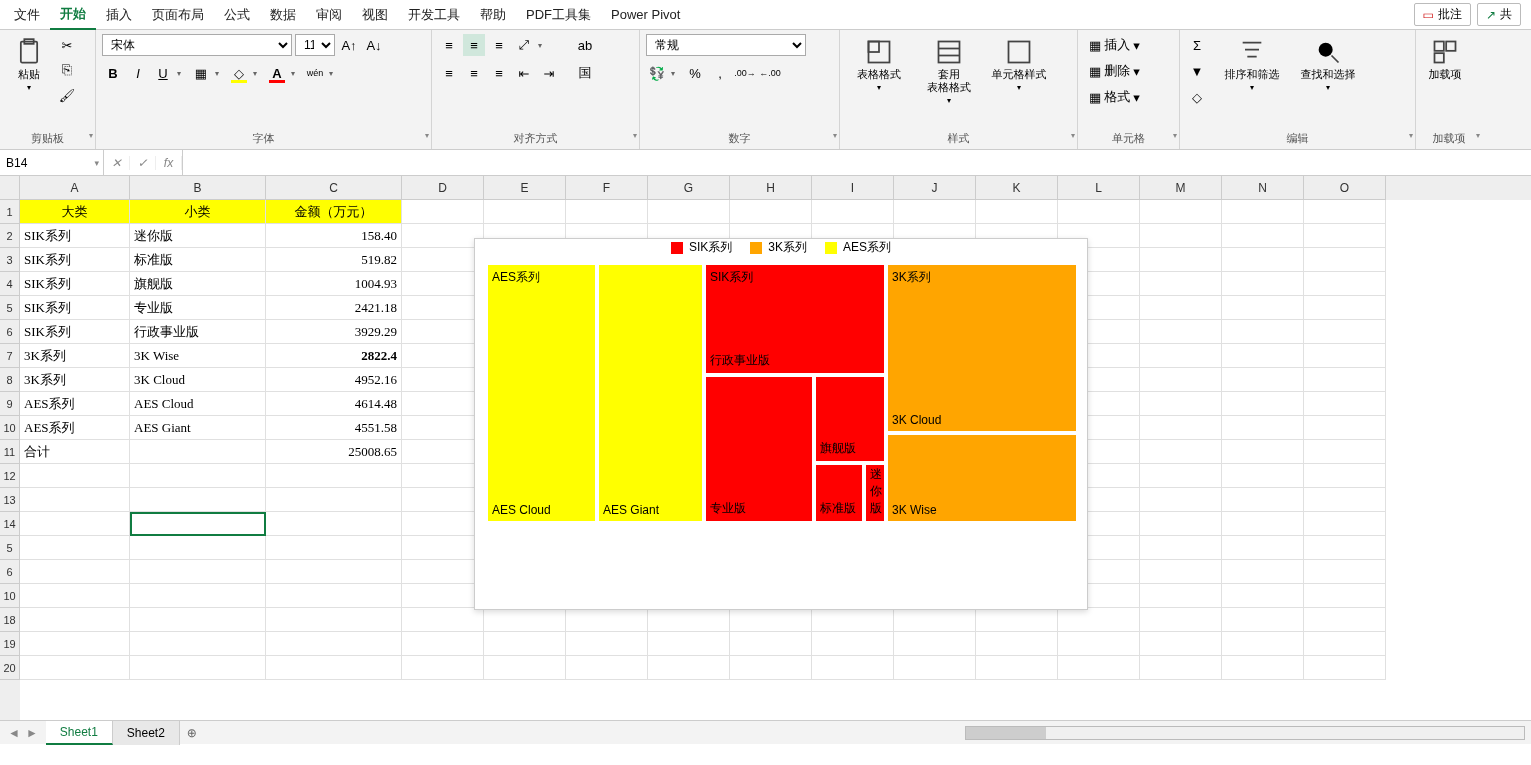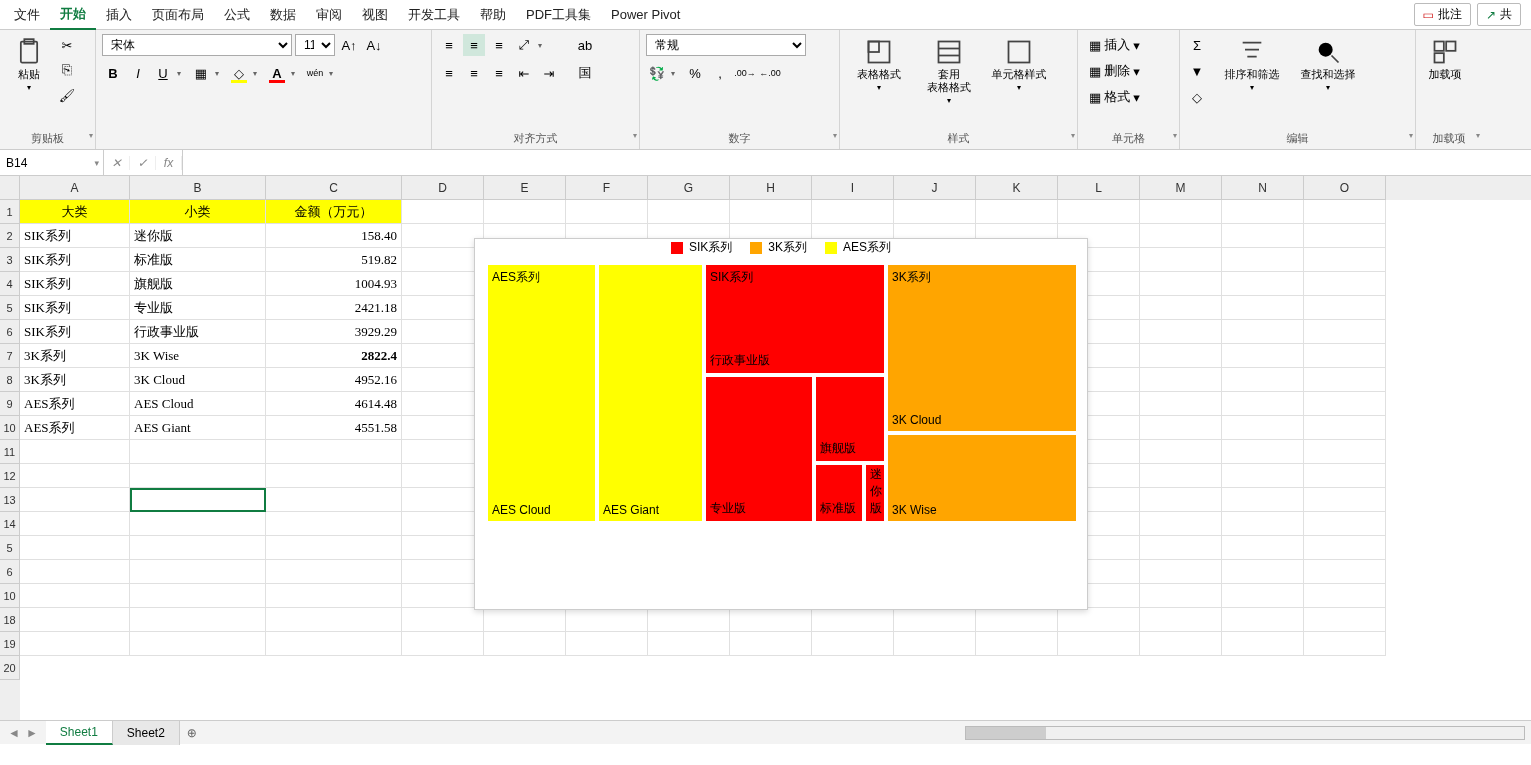--- a/index.html
+++ b/index.html
@@ -143,20 +143,21 @@
           <div class="dd">▾</div>
         <div class="small-btn" style="position:relative">
             <b>A</b>
             <span style="position:absolute;bottom:0;left:2px;right:2px;height:3px;background:#ff0000"></span>
           </div>
           <div class="dd">▾</div>
         <div class="small-btn" style="font-size:9px">wén</div>
           <div class="dd">▾</div>
       </div>
     </div>
+    <div class="group-label">字体</div>
   </div>
 
   <div class="group" style="width:208px">
     <div class="group-body">
       <div class="col" style="gap:6px">
         <div class="row">
           <div class="small-btn">≡</div>
           <div class="small-btn" style="background:#d0e7dc">≡</div>
           <div class="small-btn">≡</div>
           <div class="small-btn">⤢</div>
@@ -493,20 +494,37 @@
         <div class="cell" style="width: 82px;"></div>
         <div class="cell" style="width: 82px;"></div>
         <div class="cell" style="width: 82px;"></div>
         <div class="cell" style="width: 82px;"></div>
         <div class="cell" style="width: 82px;"></div>
         <div class="cell" style="width: 82px;"></div>
         <div class="cell" style="width: 82px;"></div>
         <div class="cell" style="width: 82px;"></div>
       </div>
       <div class="c-row">
+        <div class="cell" style="width: 110px;">合计</div>
+        <div class="cell" style="width: 136px;"></div>
+        <div class="cell num" style="width: 136px;">25008.65</div>
+        <div class="cell" style="width: 82px;"></div>
+        <div class="cell" style="width: 82px;"></div>
+        <div class="cell" style="width: 82px;"></div>
+        <div class="cell" style="width: 82px;"></div>
+        <div class="cell" style="width: 82px;"></div>
+        <div class="cell" style="width: 82px;"></div>
+        <div class="cell" style="width: 82px;"></div>
+        <div class="cell" style="width: 82px;"></div>
+        <div class="cell" style="width: 82px;"></div>
+        <div class="cell" style="width: 82px;"></div>
+        <div class="cell" style="width: 82px;"></div>
+        <div class="cell" style="width: 82px;"></div>
+      </div>
+      <div class="c-row">
         <div class="cell" style="width: 110px;"></div>
         <div class="cell" style="width: 136px;"></div>
         <div class="cell" style="width: 136px;"></div>
         <div class="cell" style="width: 82px;"></div>
         <div class="cell" style="width: 82px;"></div>
         <div class="cell" style="width: 82px;"></div>
         <div class="cell" style="width: 82px;"></div>
         <div class="cell" style="width: 82px;"></div>
         <div class="cell" style="width: 82px;"></div>
         <div class="cell" style="width: 82px;"></div>

